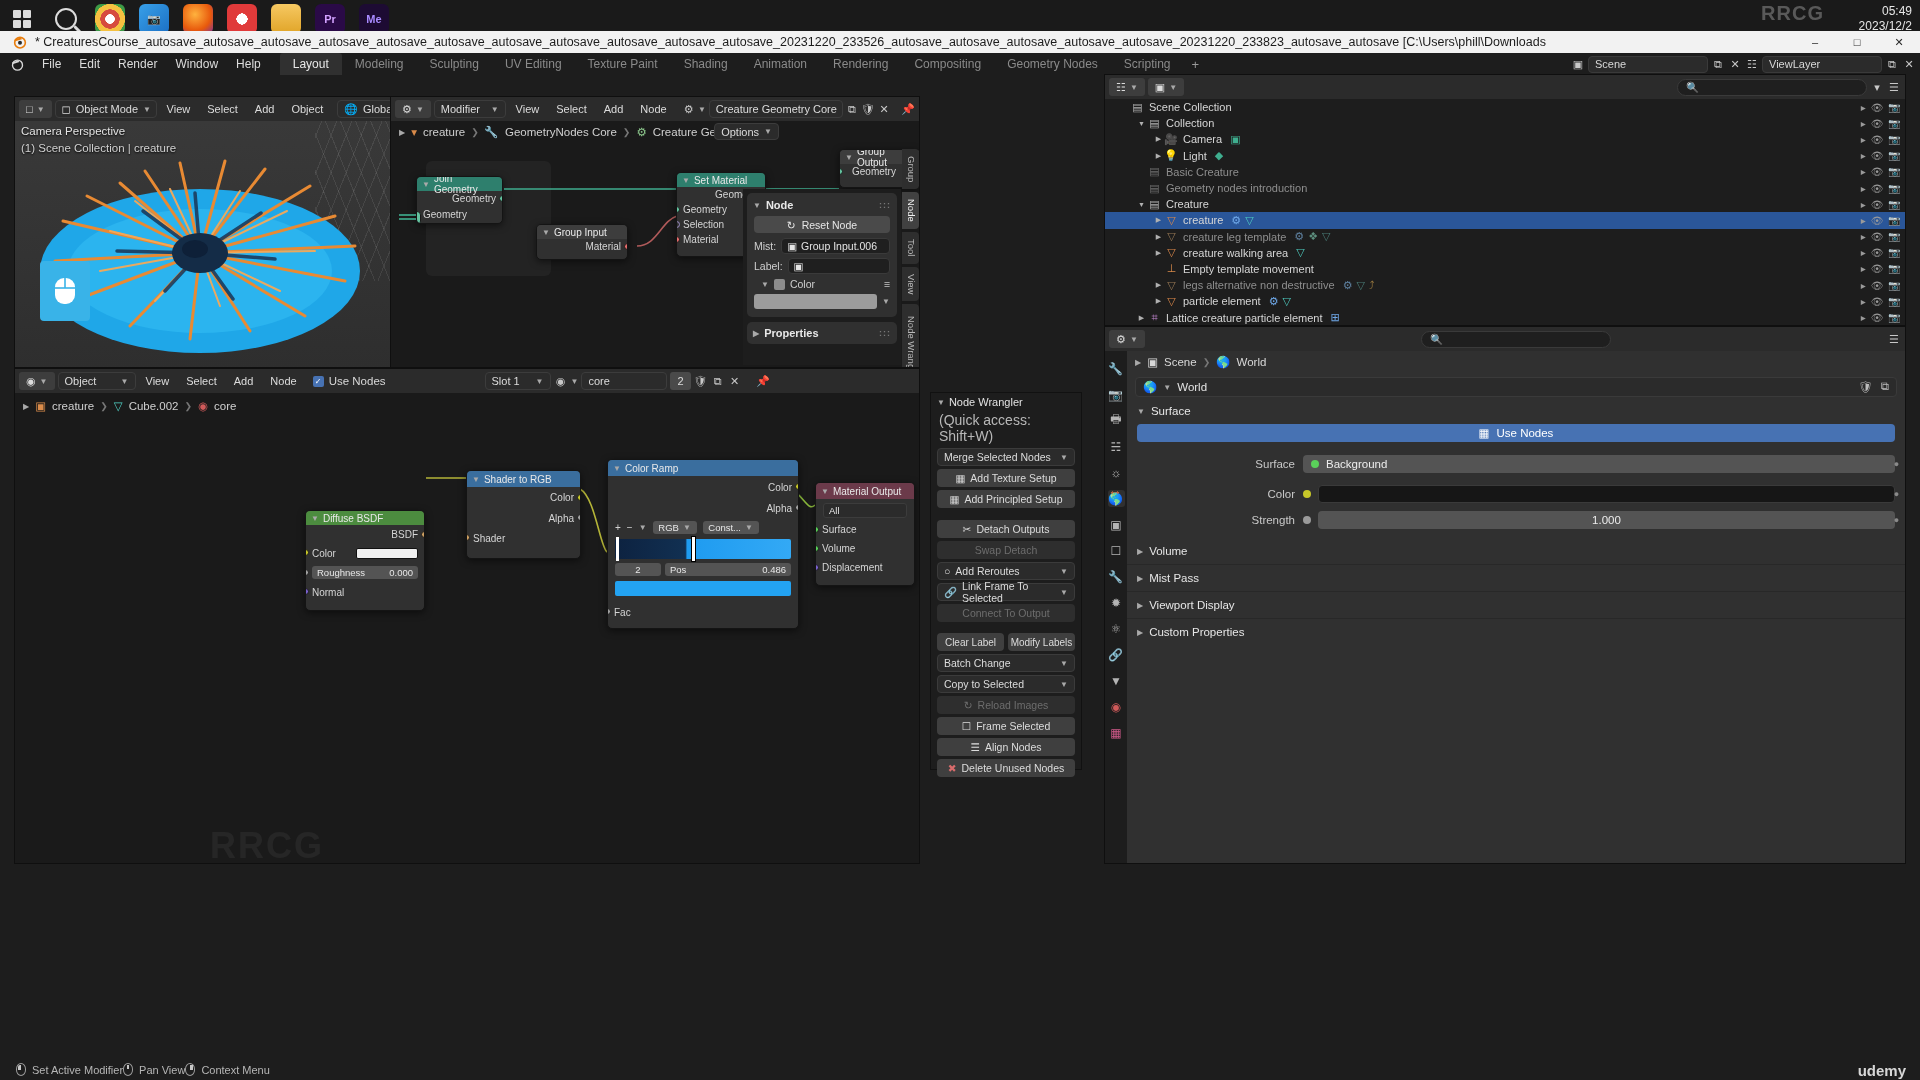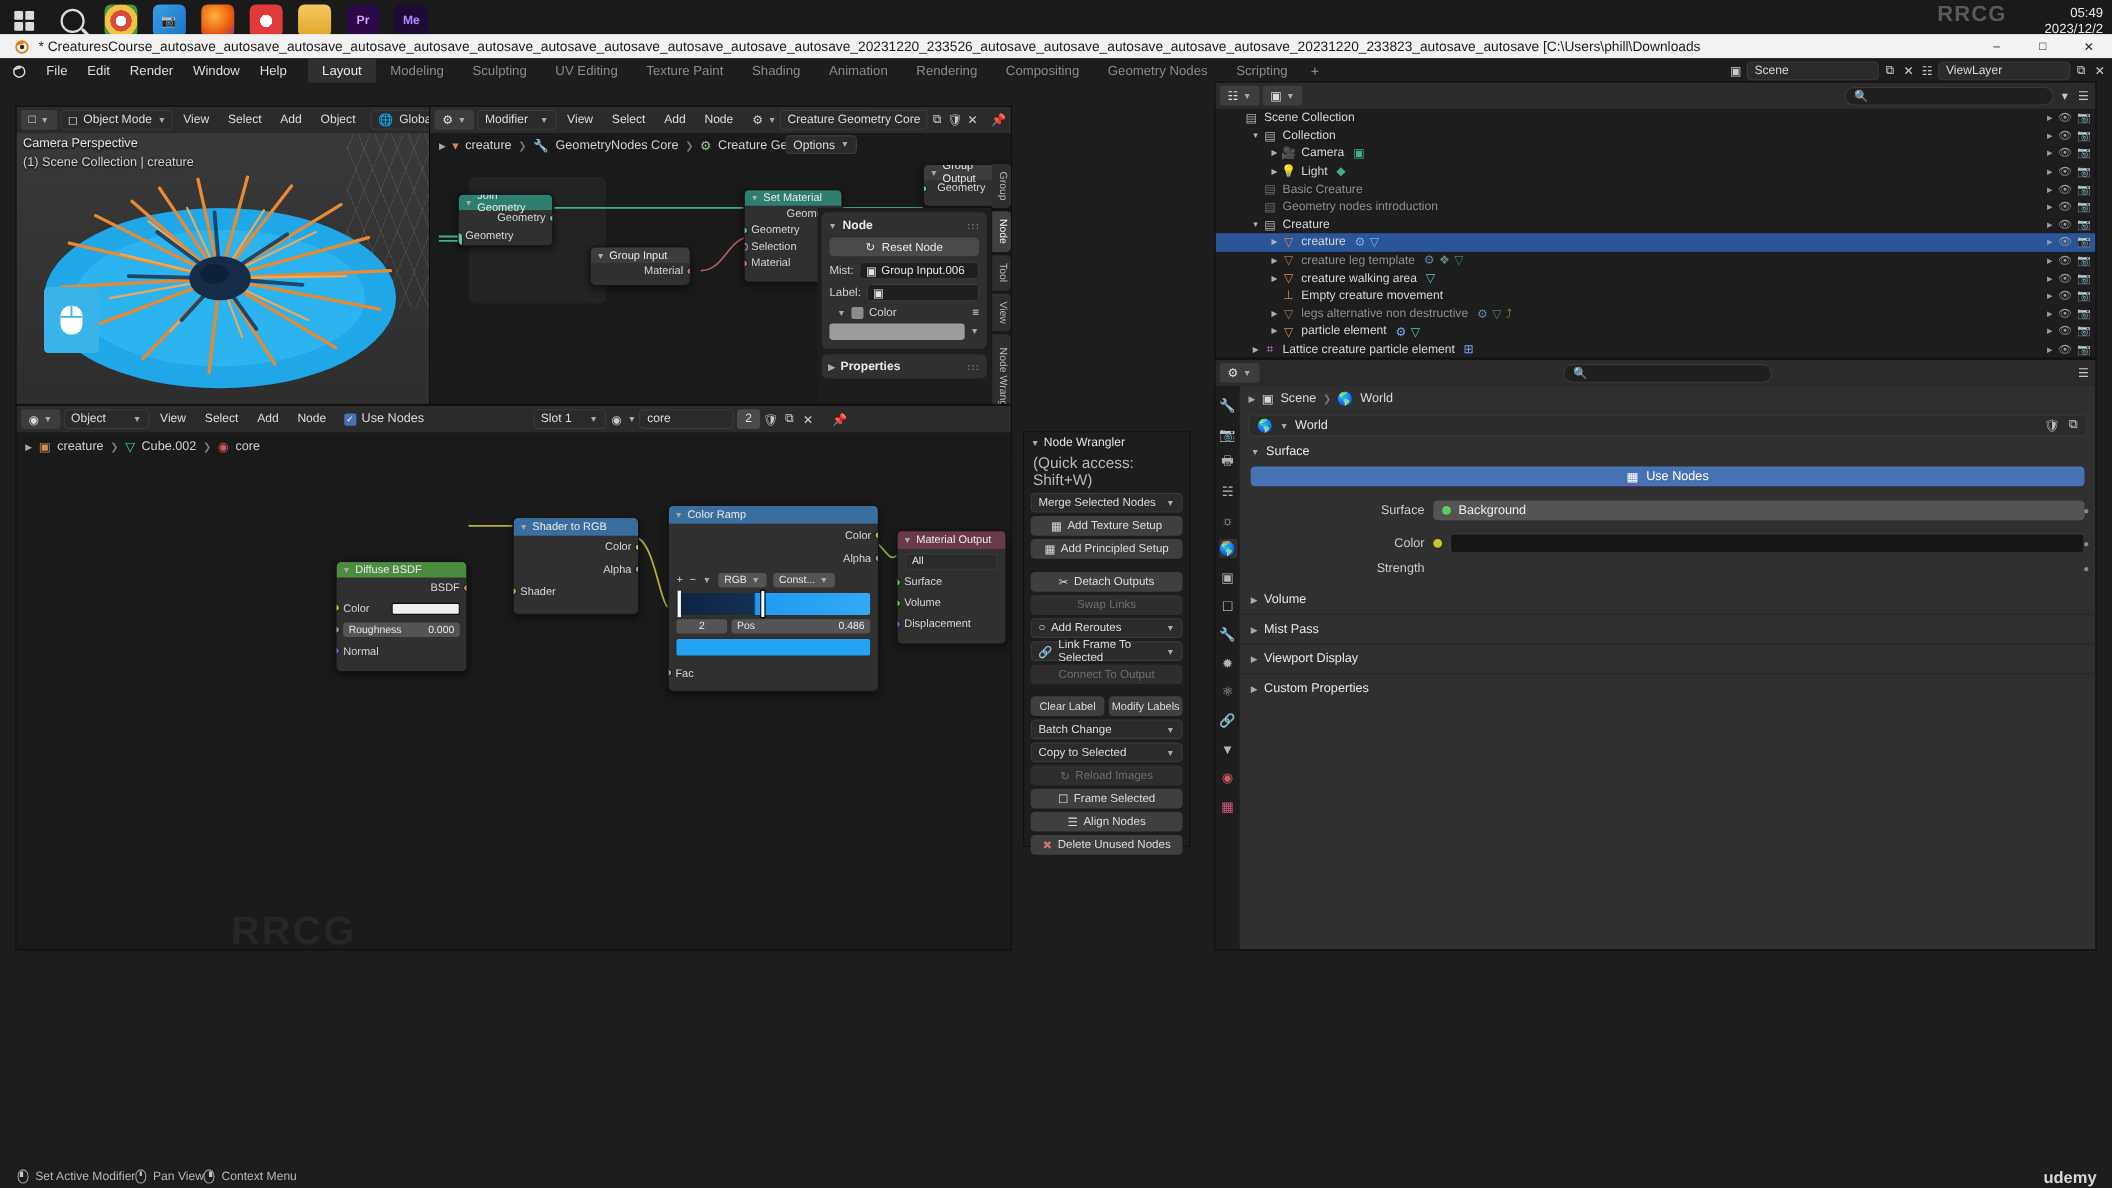--- a/index.html
+++ b/index.html
@@ -776,21 +776,21 @@
   <div class="np-btn">
     <span>▦</span>
     <span>Add Principled Setup</span>
   </div>
   <div style="height:6px"></div>
   <div class="np-btn">
     <span>✂</span>
     <span>Detach Outputs</span>
   </div>
   <div class="np-btn dis">
-    <span>Swap Links</span>
+    <span>Swap Detach</span>
   </div>
   <div class="np-sel">
     <span style="display:flex;align-items:center;gap:5px;">
       <span>○</span>
       <span>Add Reroutes</span>
     </span>
     <span class="caret">▼</span>
   </div>
   <div class="np-sel">
     <span style="display:flex;align-items:center;gap:5px;">
@@ -972,21 +972,21 @@
         <span class="ol-right">
           <span>▸</span>
           <span>👁</span>
           <span>📷</span>
         </span>
       </div>
       <div class="ol-row">
         <span style="width: 48px; flex: 0 0 auto;"></span>
         <span class="ol-tri"></span>
         <span class="ol-ico" style="color: rgb(217, 139, 74);">⊥</span>
-        <span style="margin-left: 4px;">Empty creature movement</span>
+        <span style="margin-left: 4px;">Empty template movement</span>
         <span class="ol-right">
           <span>▸</span>
           <span>👁</span>
           <span>📷</span>
         </span>
       </div>
       <div class="ol-row dim">
         <span style="width: 48px; flex: 0 0 auto;"></span>
         <span class="ol-tri">▶</span>
         <span class="ol-ico" style="color: rgb(154, 122, 85);">▽</span>
@@ -1108,20 +1108,26 @@
       <div style="flex:1; display:flex; align-items:center; gap:7px;">
         <span class="pr-dot" style="background:#c7c729;"></span>
         <div style="flex:1; height:18px; background:#161616; border-radius:4px; border:1px solid #3a3a3a;"></div>
       </div>
       <span class="pr-acc">●</span>
     </div>
     <div style="height:4px"></div>
 
     <div class="pr-prop">
       <span class="pr-lbl">Strength</span>
+      <div style="flex:1; display:flex; align-items:center; gap:7px;">
+        <span class="pr-dot" style="background:#9a9a9a;"></span>
+        <div class="pr-val" style="flex:1; justify-content:center;">
+          <span>1.000</span>
+        </div>
+      </div>
       <span class="pr-acc">●</span>
     </div>
     <div style="height:10px"></div>
 
     <div class="pr-sect">
       <span class="caret">▶</span>
       <span>Volume</span>
     </div>
     <div class="pr-hr"></div>
     <div class="pr-sect">

